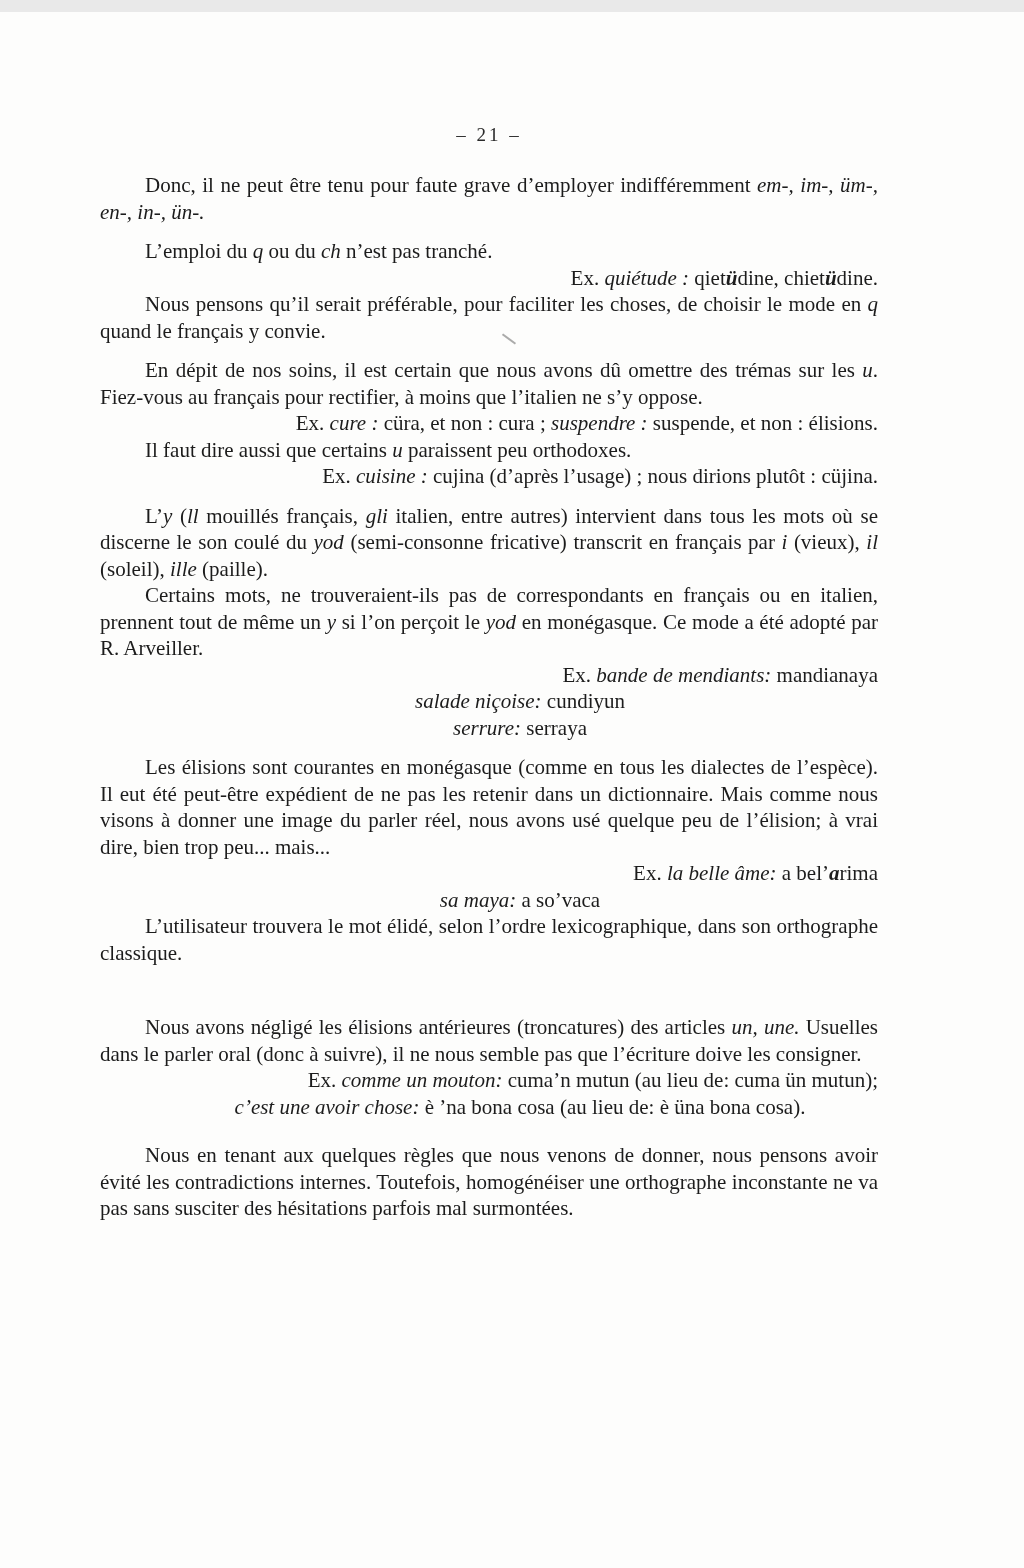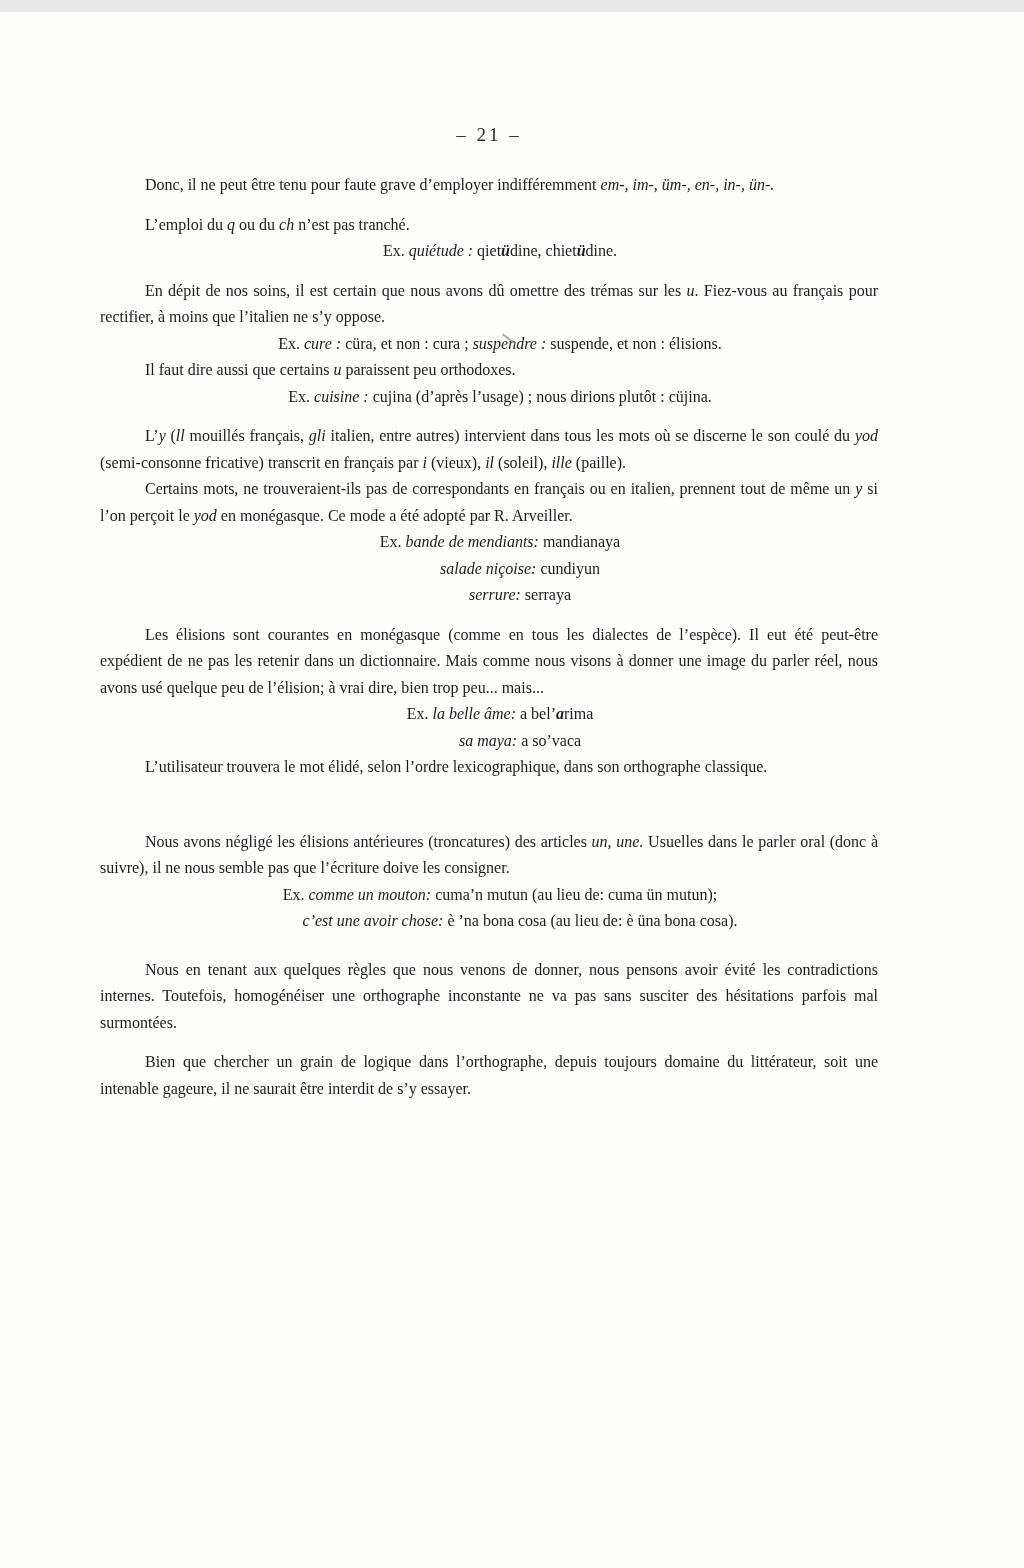--- a/index.html
+++ b/index.html
@@ -22,26 +22,26 @@
   }
   .page-number {
     text-align: center;
     font-size: 19px;
     letter-spacing: 3px;
     margin-bottom: 26px;
     color: #2a2a2a;
   }
   .content p {
     margin: 0;
-    font-size: 16px;
+    font-size: 21px;
     line-height: 26.5px;
   }
   
   p.body   { text-align: justify; text-indent: 45px; }
-  p.ex     { margin-left: 22px; text-align: center; }
+  p.ex     { margin-left: 22px; text-align: right; }
   p.ex-sub { margin-left: 62px; text-align: center; }
   
   p.gap-para    { margin-top: 13px; }
   p.gap-para-lg { margin-top: 22px; }
   p.gap-section { margin-top: 48px; }
   
   span.n  { font-style: normal; }
   span.i  { font-style: italic; }
   span.bi { font-style: italic; font-weight: bold; }
   
@@ -59,34 +59,34 @@
 </head>
 <body>
 
 <div class="page">
   <div class="content">
     <div class="page-number">– 21 –</div>
     <div id="para-host">
         <p class="body gap-para"><span class="n">Donc, il ne peut être tenu pour faute grave d’employer indifféremment </span><span class="i">em-, im-, üm-, en-, in-, ün-.</span></p>
         <p class="body gap-para"><span class="n">L’emploi du </span><span class="i">q</span><span class="n"> ou du </span><span class="i">ch</span><span class="n"> n’est pas tranché.</span></p>
         <p class="ex"><span class="n">Ex. </span><span class="i">quiétude : </span><span class="n">qiet</span><span class="bi">ü</span><span class="n">dine, chiet</span><span class="bi">ü</span><span class="n">dine.</span></p>
+        <p class="body"><span class="n">Nous pensons qu’il serait préférable, pour faciliter les choses, de choisir le mode en </span><span class="i">q</span><span class="n"> quand le français y convie.</span></p>
         <p class="body gap-para"><span class="n">En dépit de nos soins, il est certain que nous avons dû omettre des trémas sur les </span><span class="i">u</span><span class="n">. Fiez-vous au français pour rectifier, à moins que l’italien ne s’y oppose.</span></p>
         <p class="ex"><span class="n">Ex. </span><span class="i">cure : </span><span class="n">cüra, et non : cura ; </span><span class="i">suspendre : </span><span class="n">suspende, et non : élisions.</span></p>
         <p class="body"><span class="n">Il faut dire aussi que certains </span><span class="i">u</span><span class="n"> paraissent peu orthodoxes.</span></p>
         <p class="ex"><span class="n">Ex. </span><span class="i">cuisine : </span><span class="n">cujina (d’après l’usage) ; nous dirions plutôt : cüjina.</span></p>
         <p class="body gap-para"><span class="n">L’</span><span class="i">y</span><span class="n"> (</span><span class="i">ll</span><span class="n"> mouillés français, </span><span class="i">gli</span><span class="n"> italien, entre autres) intervient dans tous les mots où se discerne le son coulé du </span><span class="i">yod</span><span class="n"> (semi-consonne fricative) transcrit en français par </span><span class="i">i</span><span class="n"> (vieux), </span><span class="i">il</span><span class="n"> (soleil), </span><span class="i">ille</span><span class="n"> (paille).</span></p>
         <p class="body"><span class="n">Certains mots, ne trouveraient-ils pas de correspondants en français ou en italien, prennent tout de même un </span><span class="i">y</span><span class="n"> si l’on perçoit le </span><span class="i">yod</span><span class="n"> en monégasque. Ce mode a été adopté par R. Arveiller.</span></p>
         <p class="ex"><span class="n">Ex. </span><span class="i">bande de mendiants:</span><span class="n"> mandianaya</span></p>
         <p class="ex-sub"><span class="i">salade niçoise:</span><span class="n"> cundiyun</span></p>
         <p class="ex-sub"><span class="i">serrure:</span><span class="n"> serraya</span></p>
         <p class="body gap-para"><span class="n">Les élisions sont courantes en monégasque (comme en tous les dialectes de l’espèce). Il eut été peut-être expédient de ne pas les retenir dans un dictionnaire. Mais comme nous visons à donner une image du parler réel, nous avons usé quelque peu de l’élision; à vrai dire, bien trop peu... mais...</span></p>
         <p class="ex"><span class="n">Ex. </span><span class="i">la belle âme:</span><span class="n"> a bel’</span><span class="bi">a</span><span class="n">rima</span></p>
         <p class="ex-sub"><span class="i">sa maya:</span><span class="n"> a so’vaca</span></p>
         <p class="body"><span class="n">L’utilisateur trouvera le mot élidé, selon l’ordre lexicographique, dans son orthographe classique.</span></p>
         <p class="body gap-section"><span class="n">Nous avons négligé les élisions antérieures (troncatures) des articles </span><span class="i">un, une.</span><span class="n"> Usuelles dans le parler oral (donc à suivre), il ne nous semble pas que l’écriture doive les consigner.</span></p>
         <p class="ex"><span class="n">Ex. </span><span class="i">comme un mouton:</span><span class="n"> cuma’n mutun (au lieu de: cuma ün mutun);</span></p>
         <p class="ex-sub"><span class="i">c’est une avoir chose:</span><span class="n"> è ’na bona cosa (au lieu de: è üna bona cosa).</span></p>
         <p class="body gap-para-lg"><span class="n">Nous en tenant aux quelques règles que nous venons de donner, nous pensons avoir évité les contradictions internes. Toutefois, homogénéiser une orthographe inconstante ne va pas sans susciter des hésitations parfois mal surmontées.</span></p>
-        <p class="body gap-para"><span class="n">Bien que chercher un grain de logique dans l’orthographe, depuis toujours domaine du littérateur, soit une intenable gageure, il ne saurait être interdit de s’y essayer.</span></p>
       </div>
   </div>
   <div class="stray-mark"></div>
 </div>
 
 </body></html>

